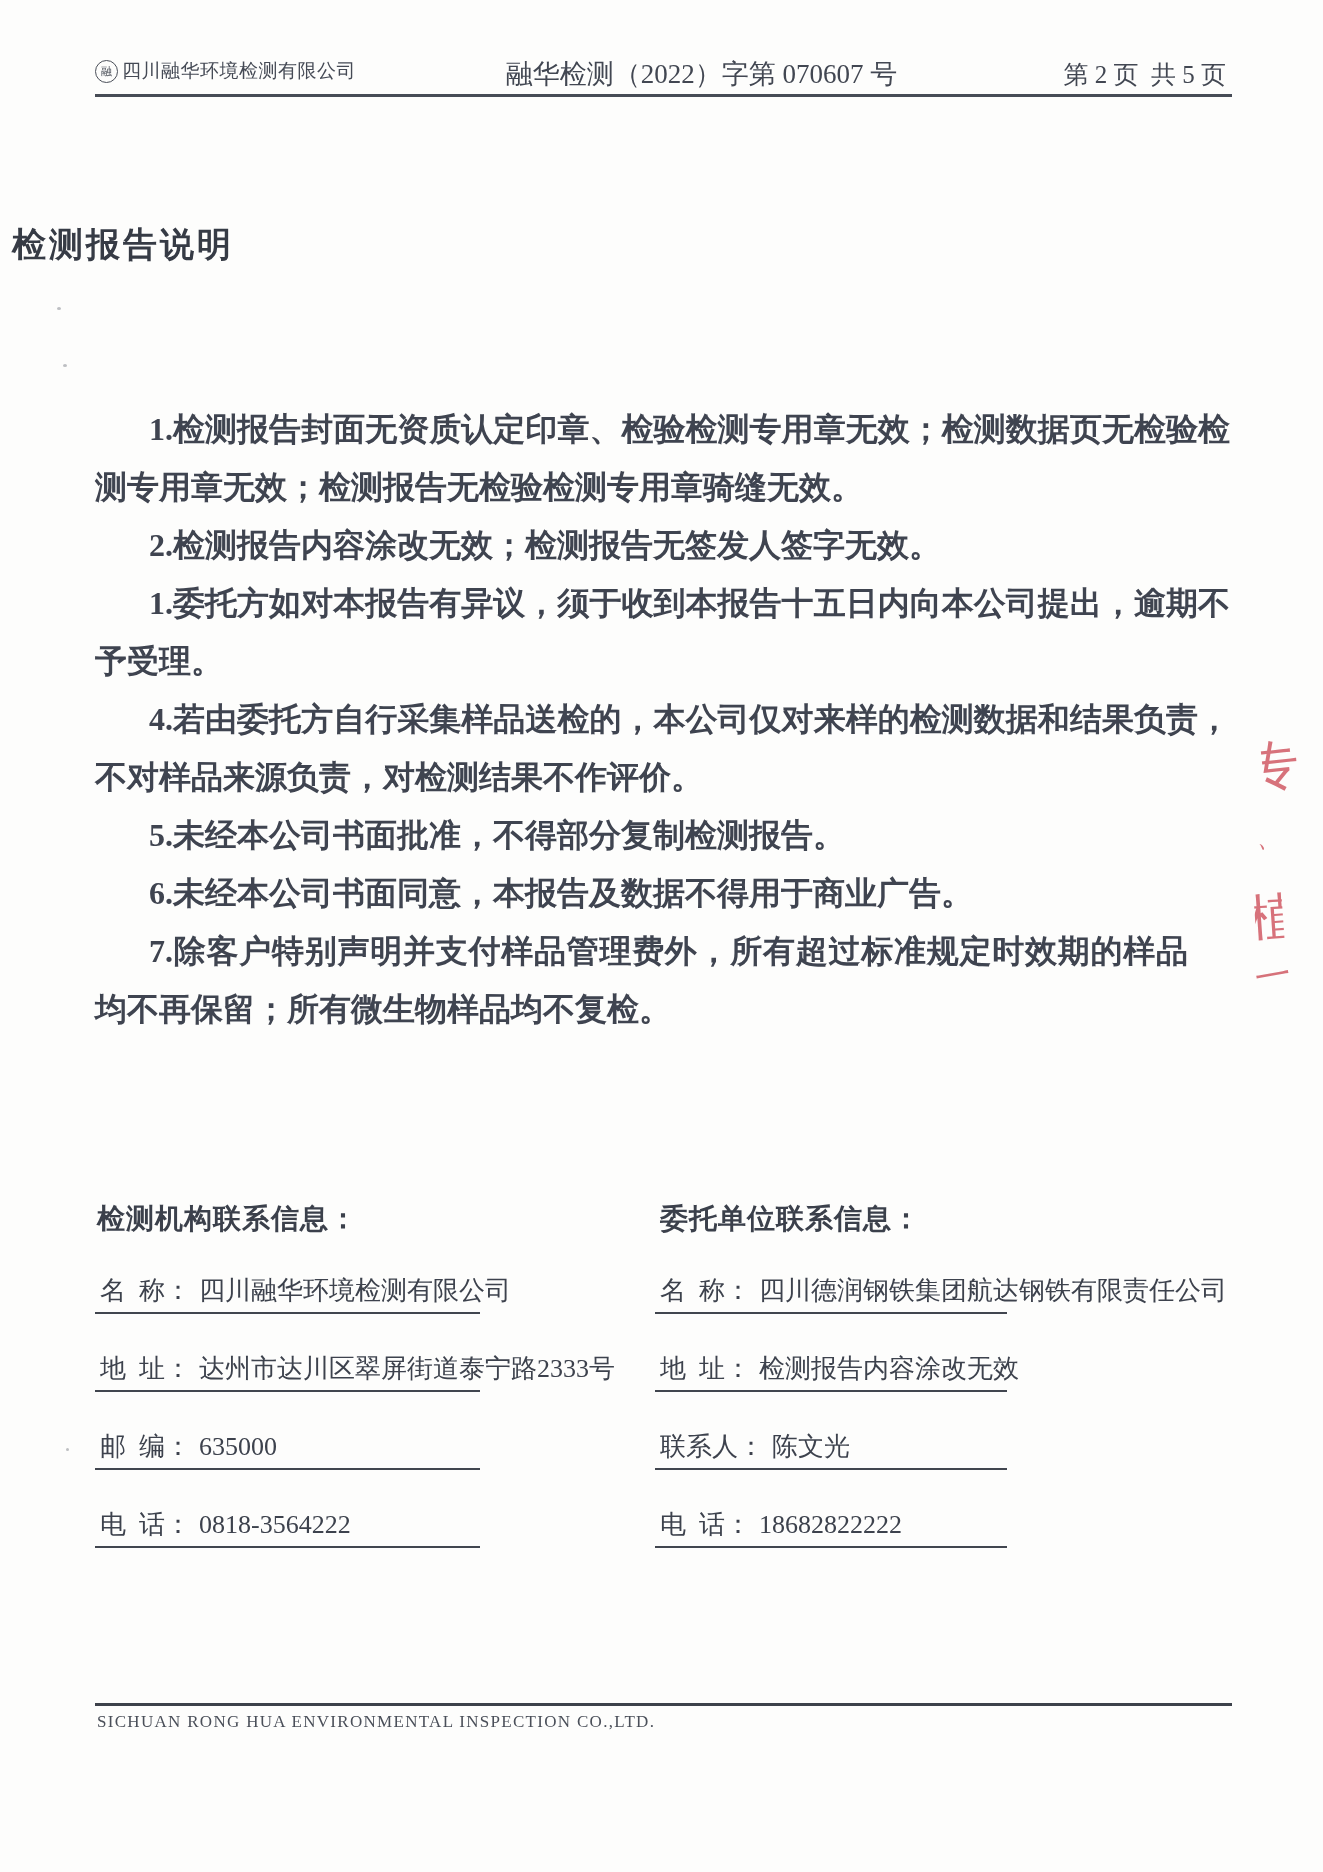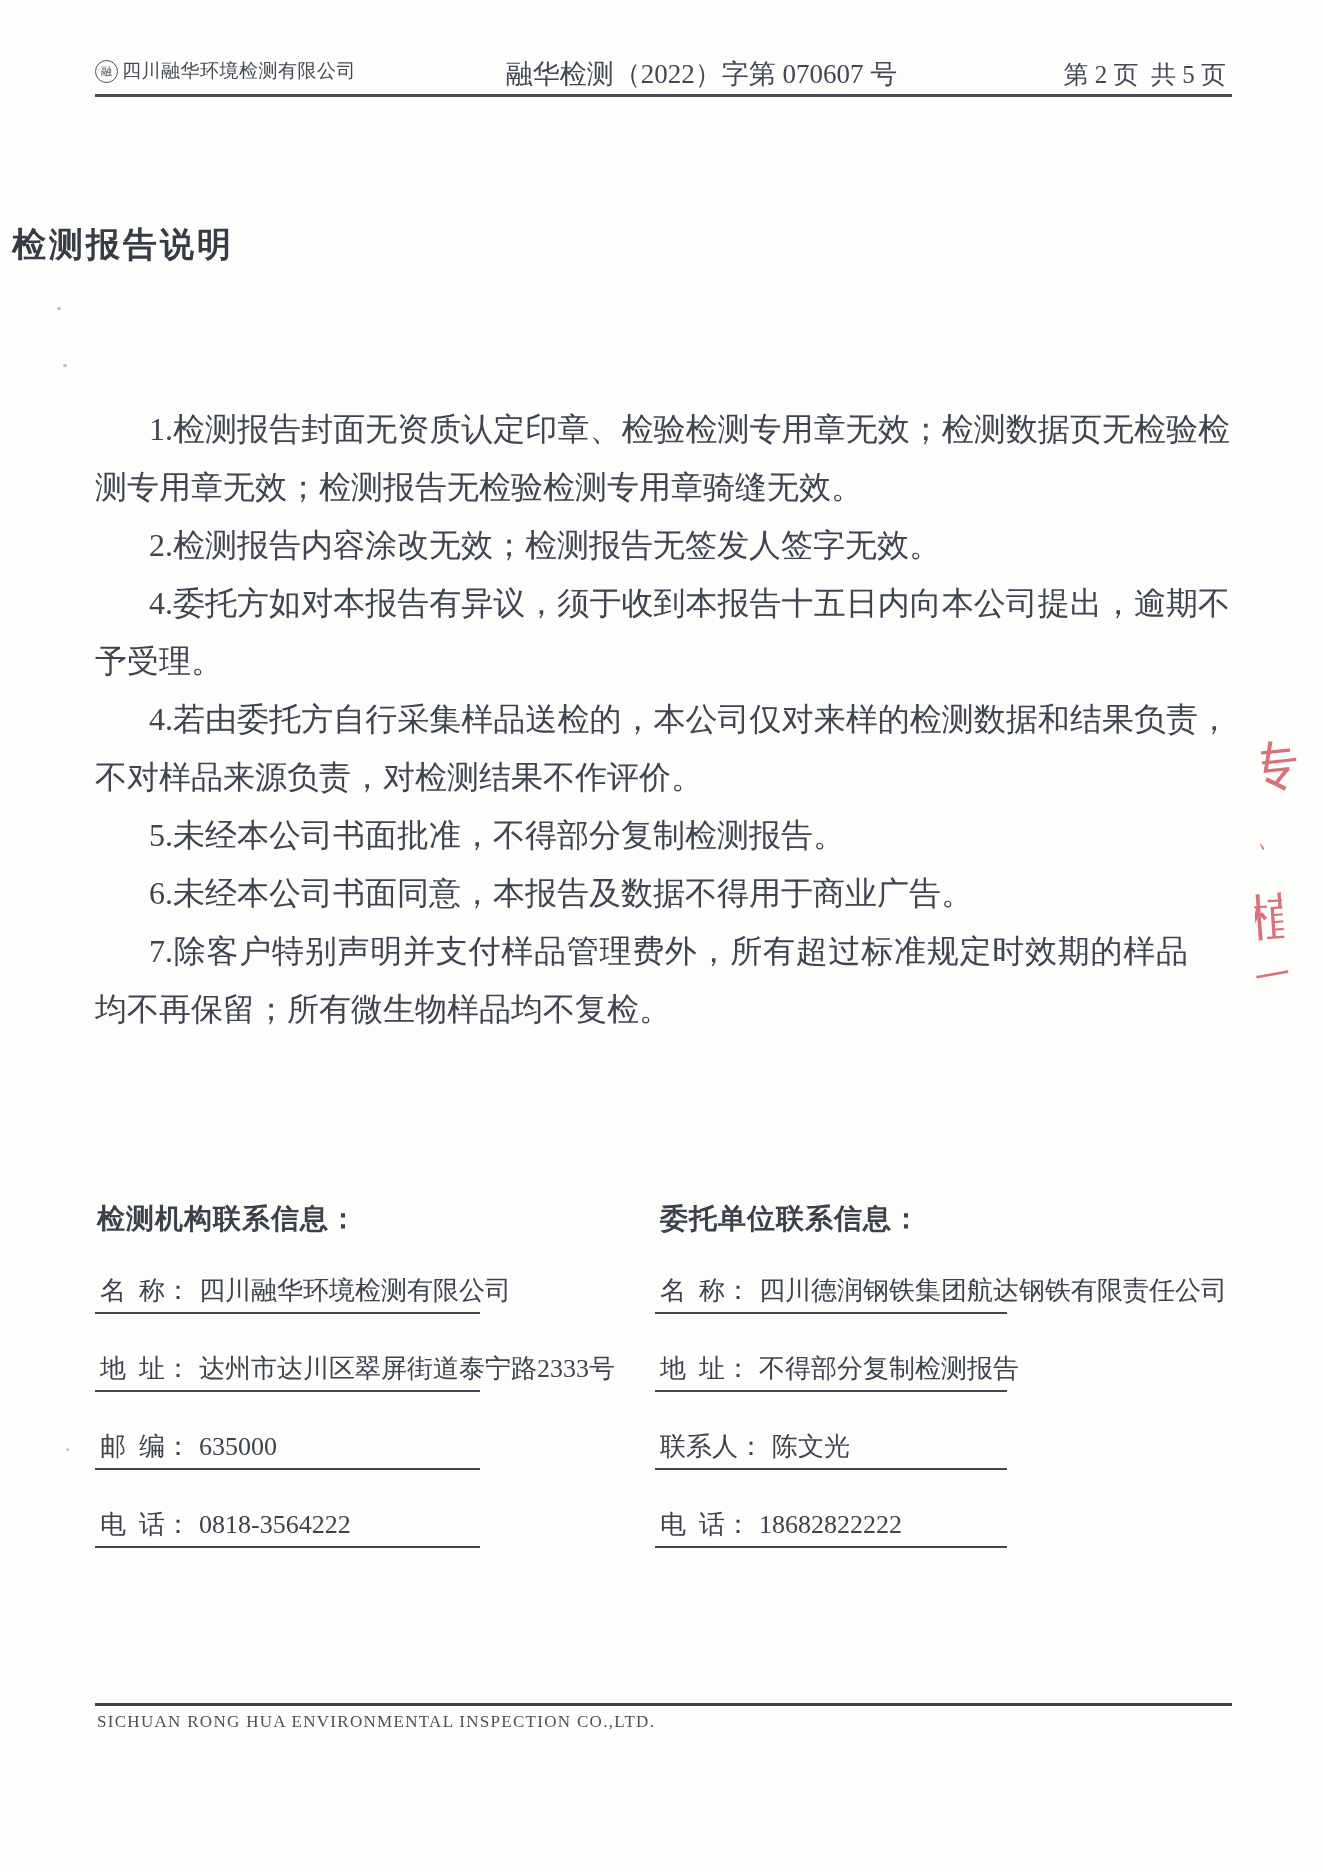--- a/index.html
+++ b/index.html
@@ -34,21 +34,21 @@
   .doc-title{
     position:absolute;left:12px;top:222px;width:100%;
     font-family:"Liberation Sans","DejaVu Sans",sans-serif;
     font-size:34px;font-weight:700;letter-spacing:3px;color:#363b45;
   }
   
   .notes{
     position:absolute;left:95px;top:400px;width:1135px;
     font-size:32px;line-height:58px;text-align:justify;color:#3f4450;
   }
-  .notes p{margin:0;text-indent:54px;}
+  .notes p{margin:0;text-indent:54px;font-weight:bold;}
   .notes p:nth-of-type(7){padding-right:42px;}
   
   .contact-heading{
     position:absolute;top:1200px;
     font-family:"Liberation Sans","DejaVu Sans",sans-serif;
     font-size:28px;font-weight:700;color:#3b404b;letter-spacing:1px;text-align:center;
   }
   .contact-heading.left{left:97px;}
   .contact-heading.right{left:660px;}
   .fields{position:absolute;top:1270px;}
@@ -92,21 +92,21 @@
     </div>
     <div class="doc-number">融华检测（2022）字第 070607 号</div>
     <div class="page-info">第 2 页  共 5 页</div>
   </div>
 
   <div class="doc-title">检测报告说明</div>
 
   <div class="notes">
     <p>1.检测报告封面无资质认定印章、检验检测专用章无效；检测数据页无检验检测专用章无效；检测报告无检验检测专用章骑缝无效。</p>
     <p>2.检测报告内容涂改无效；检测报告无签发人签字无效。</p>
-    <p>4.委托方如对本报告有异议，须于收到本报告十五日内向本公司提出，逾期不予受理。</p>
+    <p>1.委托方如对本报告有异议，须于收到本报告十五日内向本公司提出，逾期不予受理。</p>
     <p>4.若由委托方自行采集样品送检的，本公司仅对来样的检测数据和结果负责，不对样品来源负责，对检测结果不作评价。</p>
     <p>5.未经本公司书面批准，不得部分复制检测报告。</p>
     <p>6.未经本公司书面同意，本报告及数据不得用于商业广告。</p>
     <p>7.除客户特别声明并支付样品管理费外，所有超过标准规定时效期的样品均不再保留；所有微生物样品均不复检。</p>
   </div>
 
   <div class="contact-heading left">检测机构联系信息：</div>
   <div class="contact-heading right">委托单位联系信息：</div>
 
   <div class="fields left">
@@ -122,21 +122,21 @@
     <div class="field">
       <span class="field-label">电  话：</span><span class="field-value">0818-3564222</span>
     </div>
   </div>
 
   <div class="fields right">
     <div class="field">
       <span class="field-label">名  称：</span><span class="field-value">四川德润钢铁集团航达钢铁有限责任公司</span>
     </div>
     <div class="field">
-      <span class="field-label">地  址：</span><span class="field-value">不得部分复制检测报告</span>
+      <span class="field-label">地  址：</span><span class="field-value">检测报告内容涂改无效</span>
     </div>
     <div class="field">
       <span class="field-label">联系人：</span><span class="field-value">陈文光</span>
     </div>
     <div class="field">
       <span class="field-label">电  话：</span><span class="field-value">18682822222</span>
     </div>
   </div>
 
   <div class="footer-rule"></div>

